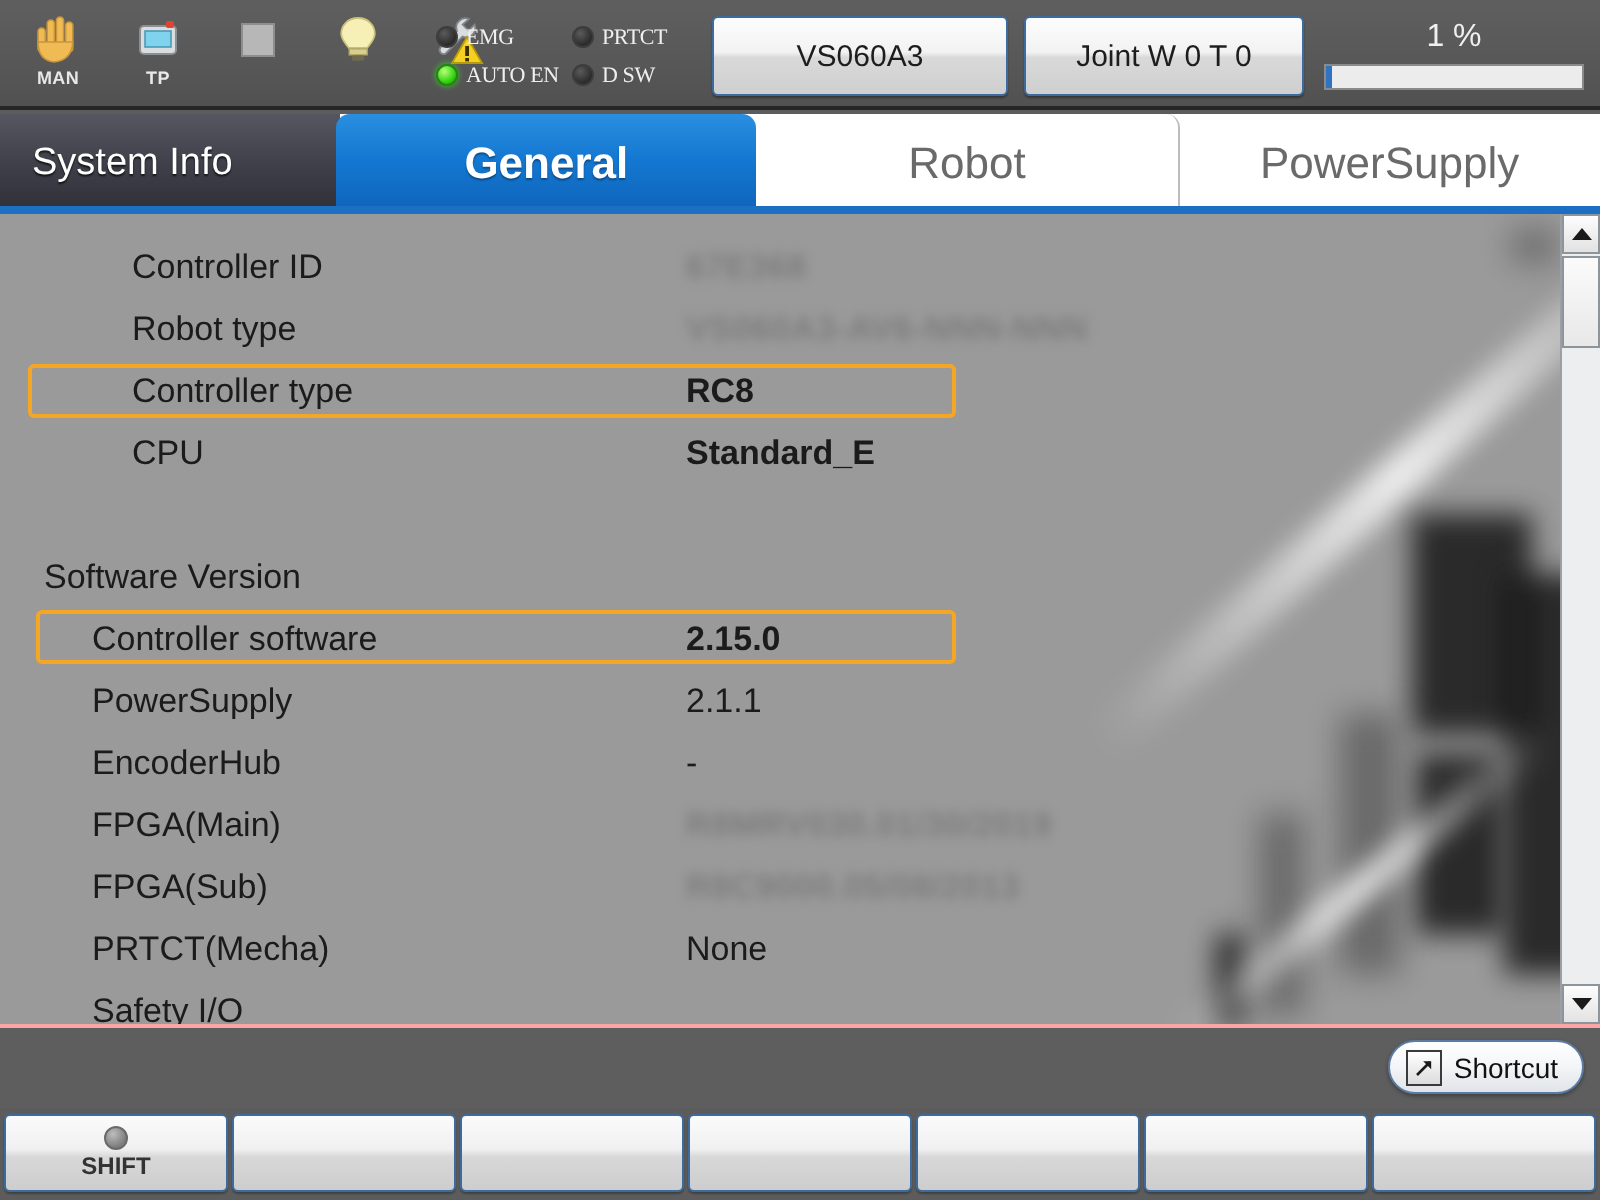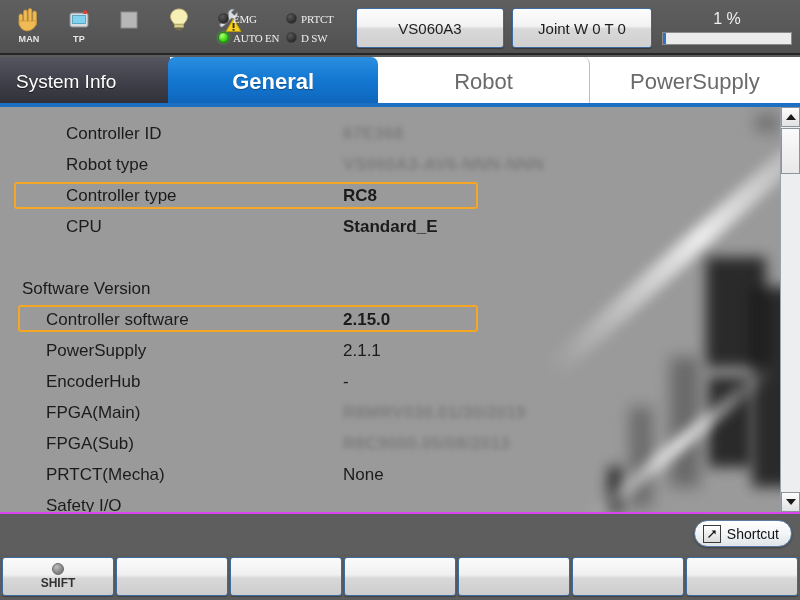--- a/index.html
+++ b/index.html
@@ -315,21 +315,21 @@
     border-right: 5px solid transparent;
     border-top: 6px solid #1a1a1a;
   }
 
   
   .statusbar {
     position: absolute;
     left: 0; top: 512px;
     width: 800px; height: 42px;
     background: #5e5e5e;
-    border-top: 2px solid #d946ef;
+    border-top: 2px solid #fca5a5;
     box-sizing: border-box;
   }
   .shortcut-btn {
     position: absolute;
     right: 8px; top: 6px;
     height: 27px;
     padding: 0 12px 0 8px;
     border-radius: 14px;
     border: 1px solid #5a7ca4;
     background: linear-gradient(180deg,#ffffff 0%,#f3f5f7 50%,#e0e4e8 100%);

